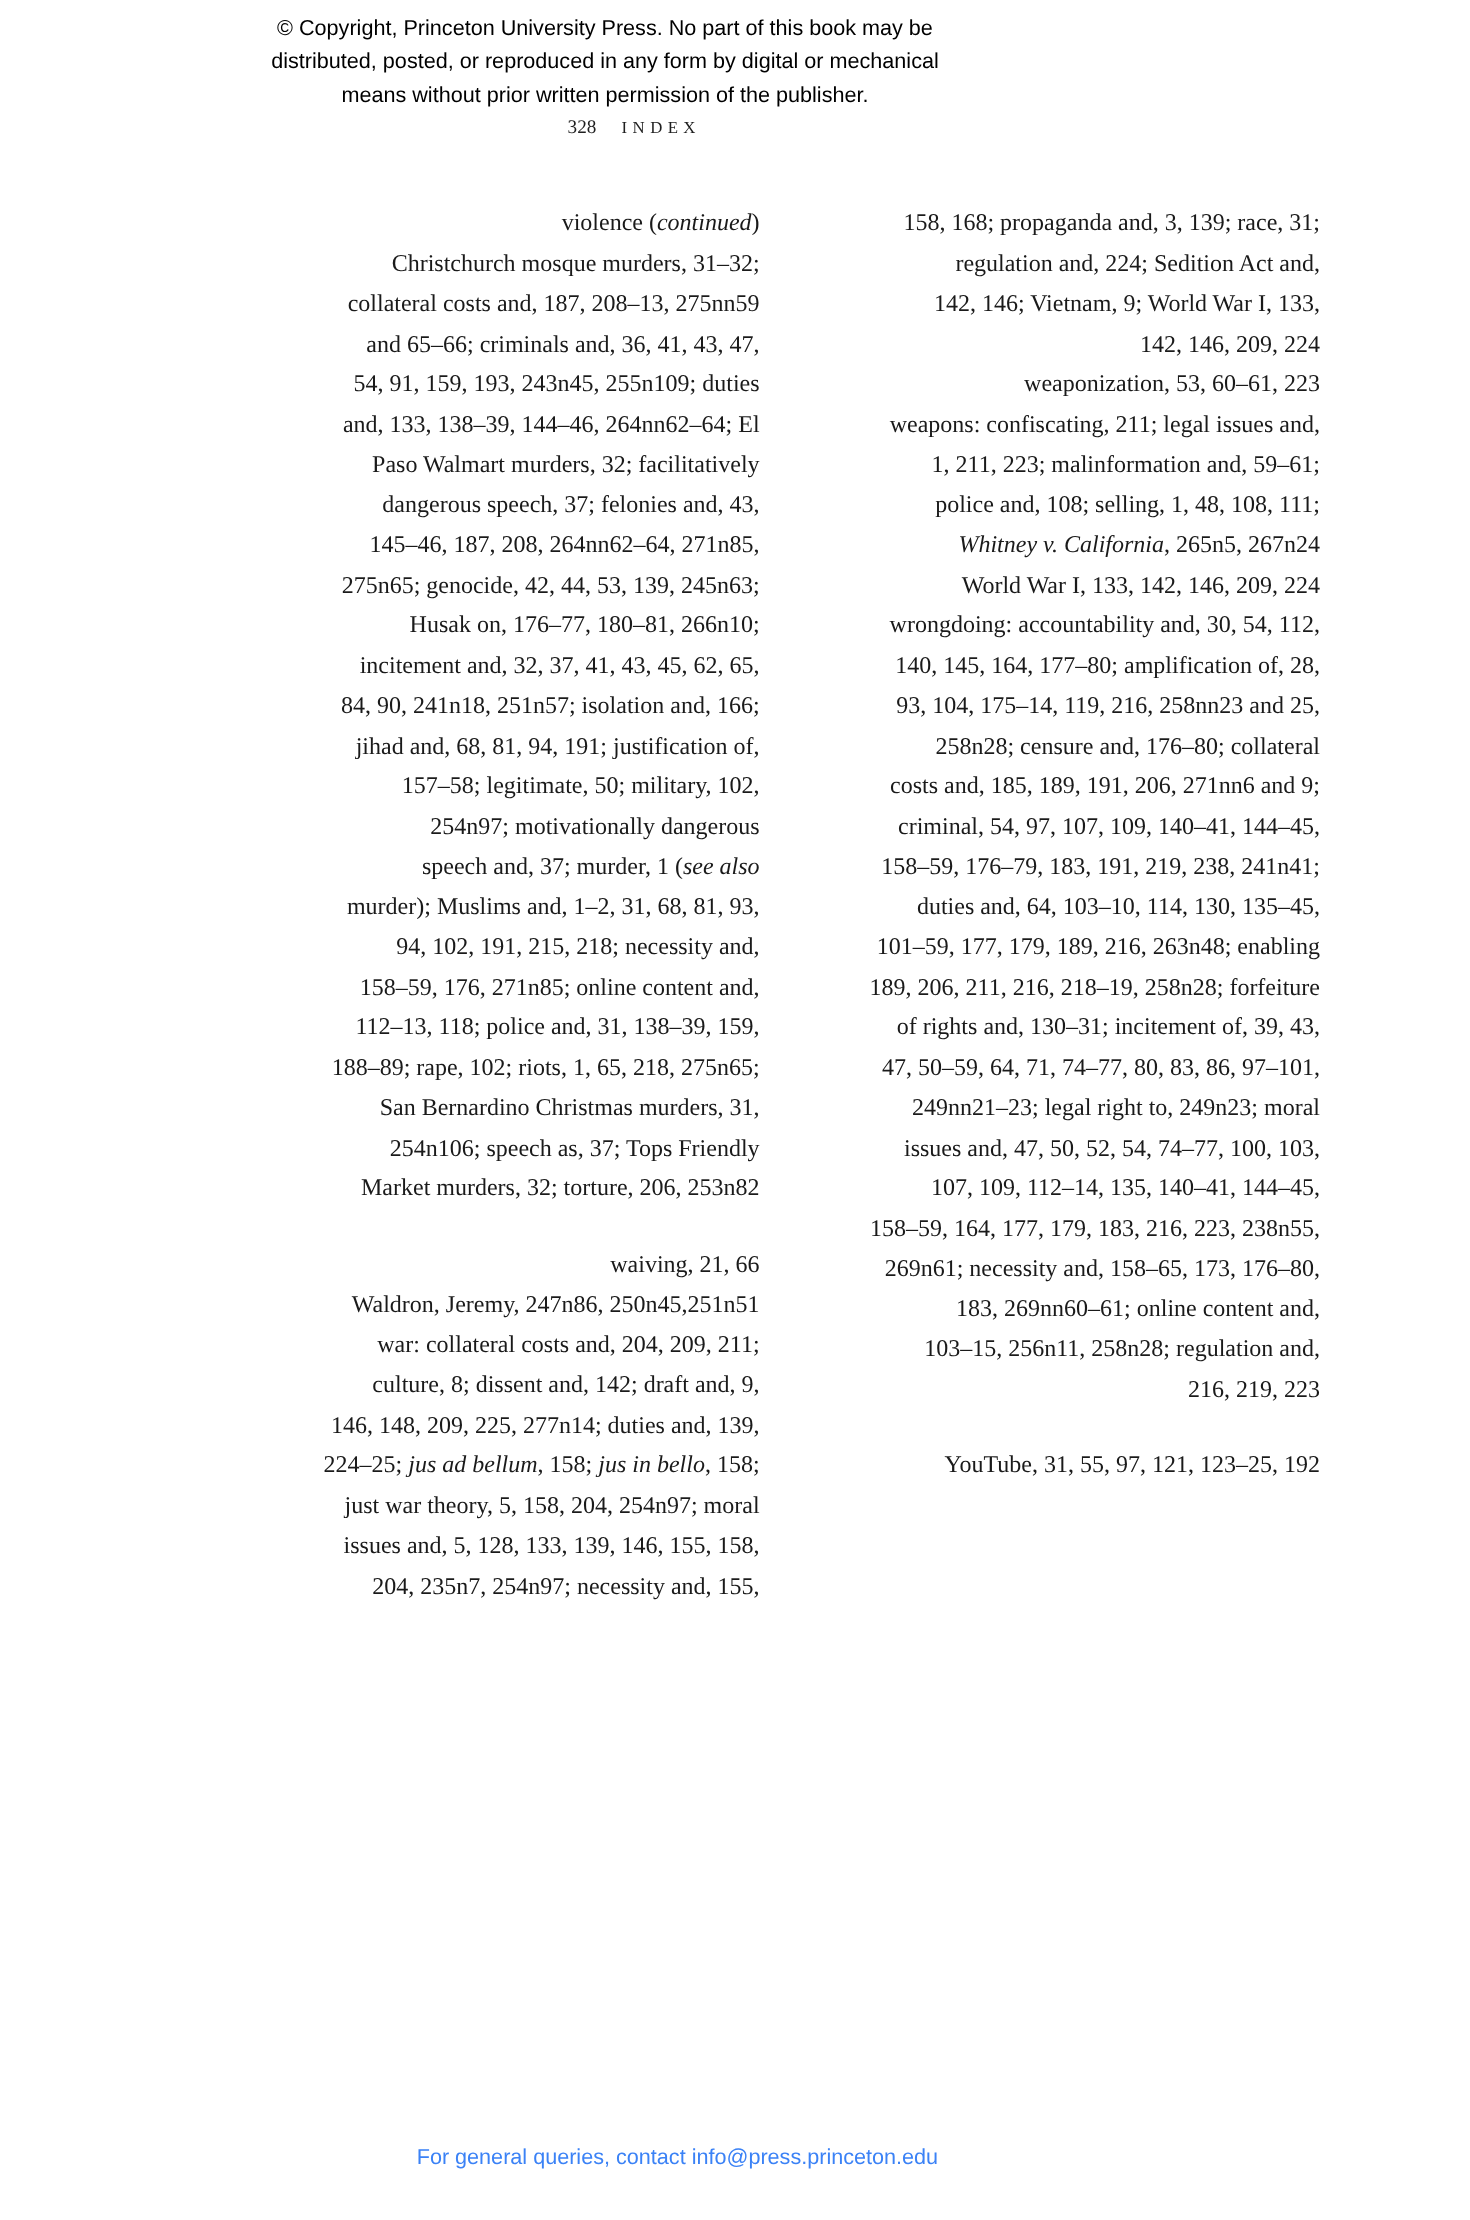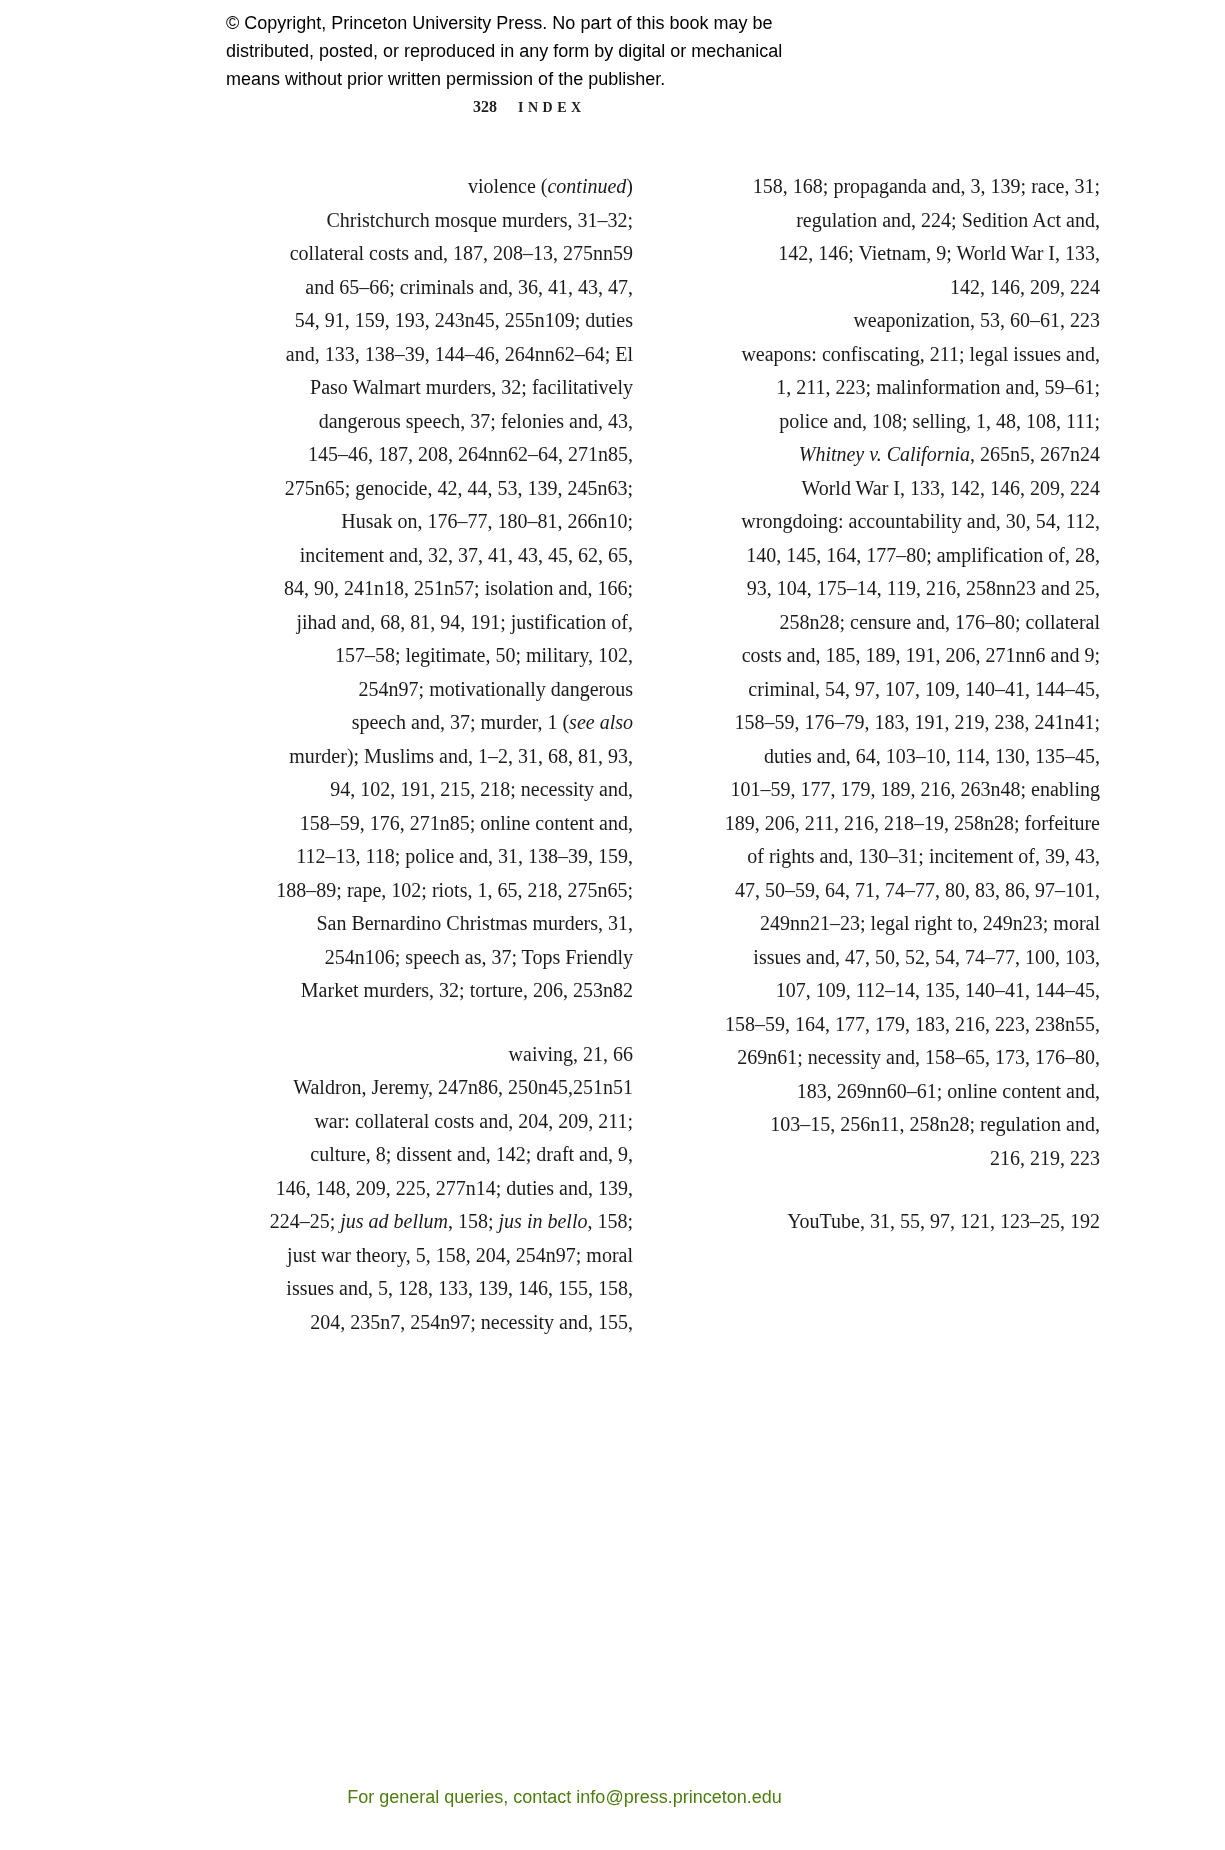--- a/index.html
+++ b/index.html
@@ -12,31 +12,31 @@
     overflow: hidden;
   }
   .copyright {
     position: absolute;
     left: 226px;
     top: 9px;
     font-family: "Liberation Sans", sans-serif;
     font-size: 18px;
     line-height: 28px;
     color: #000000;
+    text-align: center;
   }
   .runhead {
     position: absolute;
     left: 473px;
     top: 98px;
     font-family: "Liberation Serif", serif;
     font-size: 16px;
     color: #1f1f1f;
     display: flex;
     align-items: baseline;
-    font-weight: bold;
   }
   .runhead .rh-num { font-size: 16px; }
   .runhead .rh-title {
     margin-left: 21px;
     font-size: 14px;
     letter-spacing: 4.5px;
   }
   .col {
     position: absolute;
     top: 170px;
@@ -53,21 +53,21 @@
   .iline.gap { margin-top: 30px; }
   .iline i { font-style: italic; }
   .footer {
     position: absolute;
     left: 0;
     top: 1787px;
     width: 1129px;
     text-align: center;
     font-family: "Liberation Sans", sans-serif;
     font-size: 18px;
-    color: #4d7c0f;
+    color: #3b82f6;
   }
 </style>
 </head>
 <body>
 
 <div class="page">
 
   <div class="copyright">
     <div>© Copyright, Princeton University Press. No part of this book may be</div>
     <div>distributed, posted, or reproduced in any form by digital or mechanical</div>

